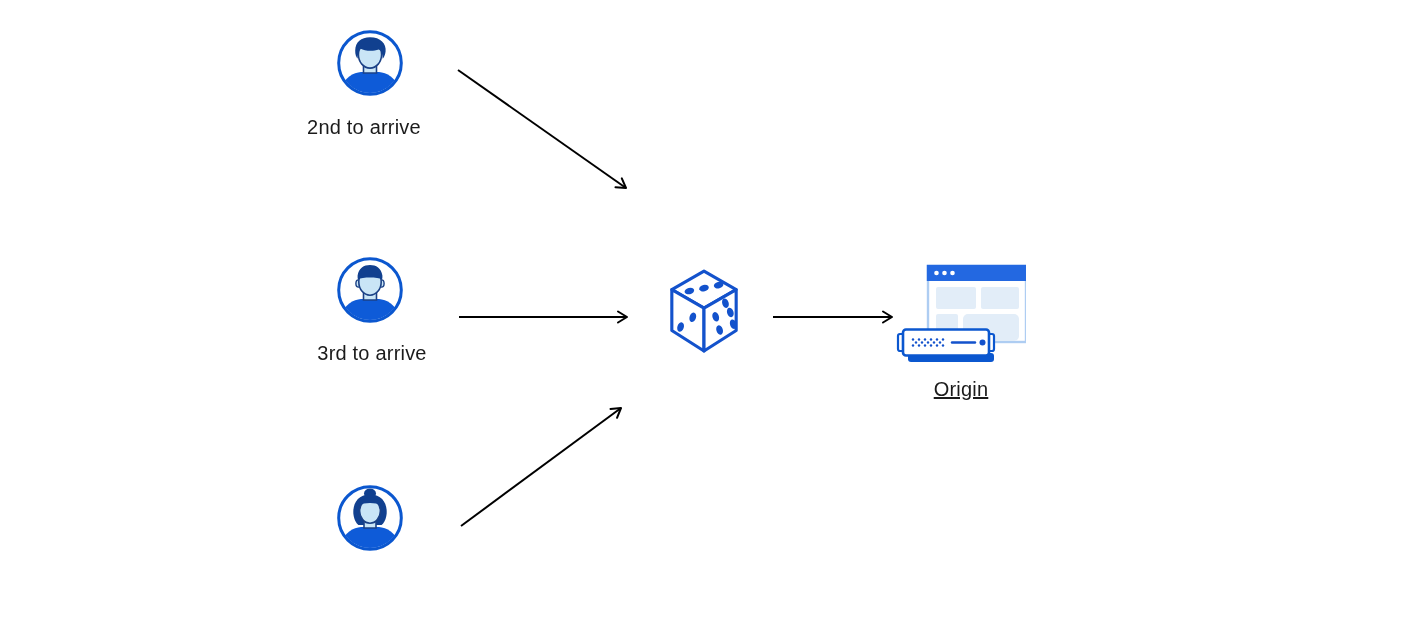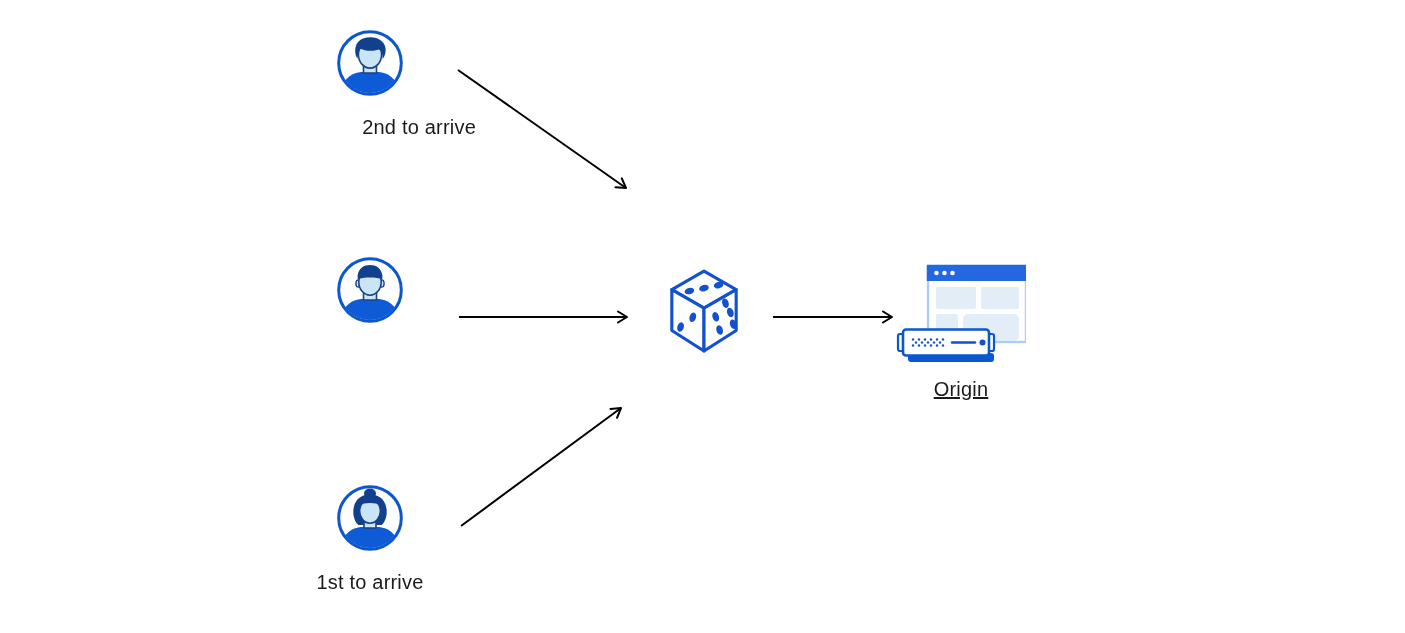--- a/index.html
+++ b/index.html
@@ -50,21 +50,21 @@
         <path d="M2,66 C5,48 16,42.5 24,42 L42,42 C50,42.5 61,48 64,66 Z" fill="#0e5bd8"></path>
         <path d="M26.5,31 h13 v12 h-13 Z" fill="#c9e5f6" stroke="#1b4186" stroke-width="1.6"></path>
         <ellipse cx="33" cy="24.5" rx="11.6" ry="13.6" fill="#c9e5f6" stroke="#1b4186" stroke-width="1.6"></ellipse>
         <path d="M33,7.2 C43.5,7.2 49.5,13.5 48.6,21.5 C48.2,25.2 46.8,27.6 45.6,28.8
                  C45.6,23.2 43.8,20.6 41.8,19.6 C35.6,21.8 27,20.8 23.8,18.8
                  C21.8,20.8 20.6,24.6 20.6,28.8 C19.2,26.9 18.1,24.2 18.2,20.4
                  C18.5,12 24,7.2 33,7.2 Z" fill="#11408f"></path>
       </g>
     </svg>
   </div>
-  <div class="node-label" style="left:276px;top:115px;width:200px;text-align:right;">2nd to arrive</div>
+  <div class="node-label" style="left:264px;top:115px;width:200px;">2nd to arrive</div>
 
   <div class="abs" style="left:337px;top:257px;">
     <svg width="66" height="66" viewBox="0 0 66 66">
       <defs>
           <clipPath id="cB">
             <circle cx="33" cy="33" r="30"></circle>
           </clipPath>
         </defs>
       <circle cx="33" cy="33" r="31.3" fill="#ffffff" stroke="#0b57cf" stroke-width="3"></circle>
       <g clip-path="url(#cB)">
@@ -72,20 +72,21 @@
         <path d="M26.5,31 h13 v12 h-13 Z" fill="#c9e5f6" stroke="#1b4186" stroke-width="1.6"></path>
         <ellipse cx="21.5" cy="26.5" rx="2.6" ry="3.6" fill="#c9e5f6" stroke="#1b4186" stroke-width="1.4"></ellipse>
         <ellipse cx="44.5" cy="26.5" rx="2.6" ry="3.6" fill="#c9e5f6" stroke="#1b4186" stroke-width="1.4"></ellipse>
         <ellipse cx="33" cy="25" rx="11.2" ry="13.2" fill="#c9e5f6" stroke="#1b4186" stroke-width="1.6"></ellipse>
         <path d="M20.6,18.5 C21.6,11 27,8 33,8 C39,8 44.4,11 45.4,18.5
                  C45.5,19.8 45.4,21.2 45.1,22.4 C40.6,19.8 25.4,19.8 20.9,22.4
                  C20.6,21.2 20.5,19.8 20.6,18.5 Z" fill="#11408f"></path>
       </g>
     </svg>
   </div>
+  <div class="node-label" style="left:272px;top:341px;width:200px;">3rd to arrive</div>
 
   <div class="abs" style="left:337px;top:485px;">
     <svg width="66" height="66" viewBox="0 0 66 66">
       <defs>
           <clipPath id="cC">
             <circle cx="33" cy="33" r="30"></circle>
           </clipPath>
         </defs>
       <circle cx="33" cy="33" r="31.3" fill="#ffffff" stroke="#0b57cf" stroke-width="3"></circle>
       <g clip-path="url(#cC)">
@@ -93,21 +94,20 @@
         <ellipse cx="33" cy="8.5" rx="6" ry="5" fill="#11408f"></ellipse>
         <path d="M33,9.5 C45.5,9.5 50.5,19 49.6,29 C49.1,34.4 46.6,38.6 44.6,40 L21.4,40
                  C19.4,38.6 16.9,34.4 16.4,29 C15.5,19 20.5,9.5 33,9.5 Z" fill="#11408f"></path>
         <path d="M27,31 h12 v12 h-12 Z" fill="#c9e5f6" stroke="#1b4186" stroke-width="1.6"></path>
         <ellipse cx="33" cy="26" rx="10.4" ry="12.2" fill="#c9e5f6" stroke="#1b4186" stroke-width="1.6"></ellipse>
         <path d="M22.8,20.5 C24,14.5 28,12.6 33,12.6 C38,12.6 42,14.5 43.2,20.5
                  C39.5,17.2 26.5,17.2 22.8,20.5 Z" fill="#11408f"></path>
       </g>
     </svg>
   </div>
-  <div class="node-label" style="left:270px;top:570px;width:200px;">1st to arrive</div>
 
   <div class="abs" style="left:665px;top:268px;">
     <svg width="78" height="86" viewBox="0 0 80 88">
       <g fill="#ffffff" stroke="#1352cc" stroke-width="3.2" stroke-linejoin="round">
         <path d="M40,3 L73,22 L40,41 L7,22 Z"></path>
         <path d="M7,22 L40,41 L40,85 L7,64 Z"></path>
         <path d="M73,22 L40,41 L40,85 L73,64 Z"></path>
       </g>
       <g fill="#1352cc">
         <ellipse cx="25" cy="23.5" rx="5" ry="3.3" transform="rotate(-14 25 23.5)"></ellipse>

